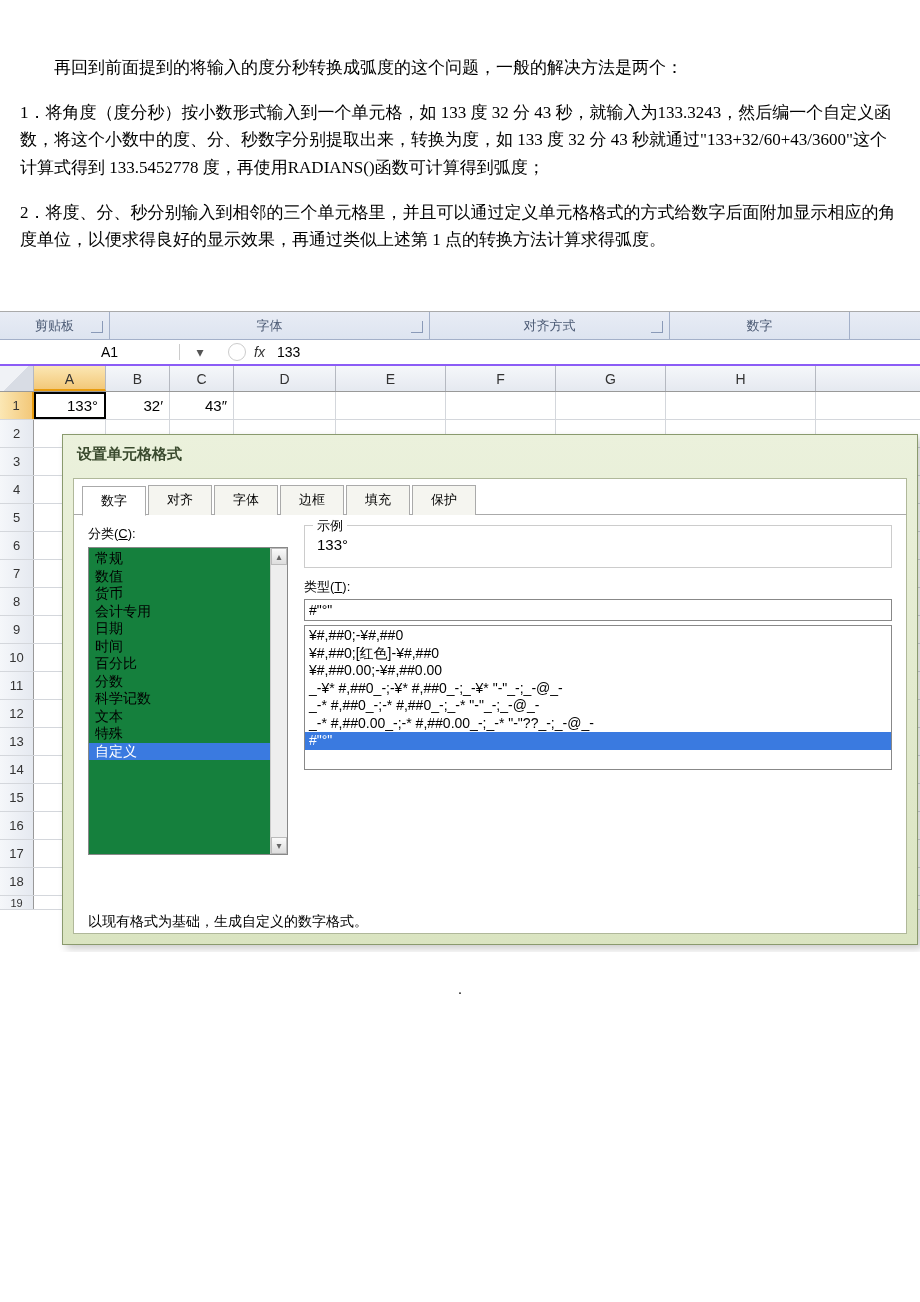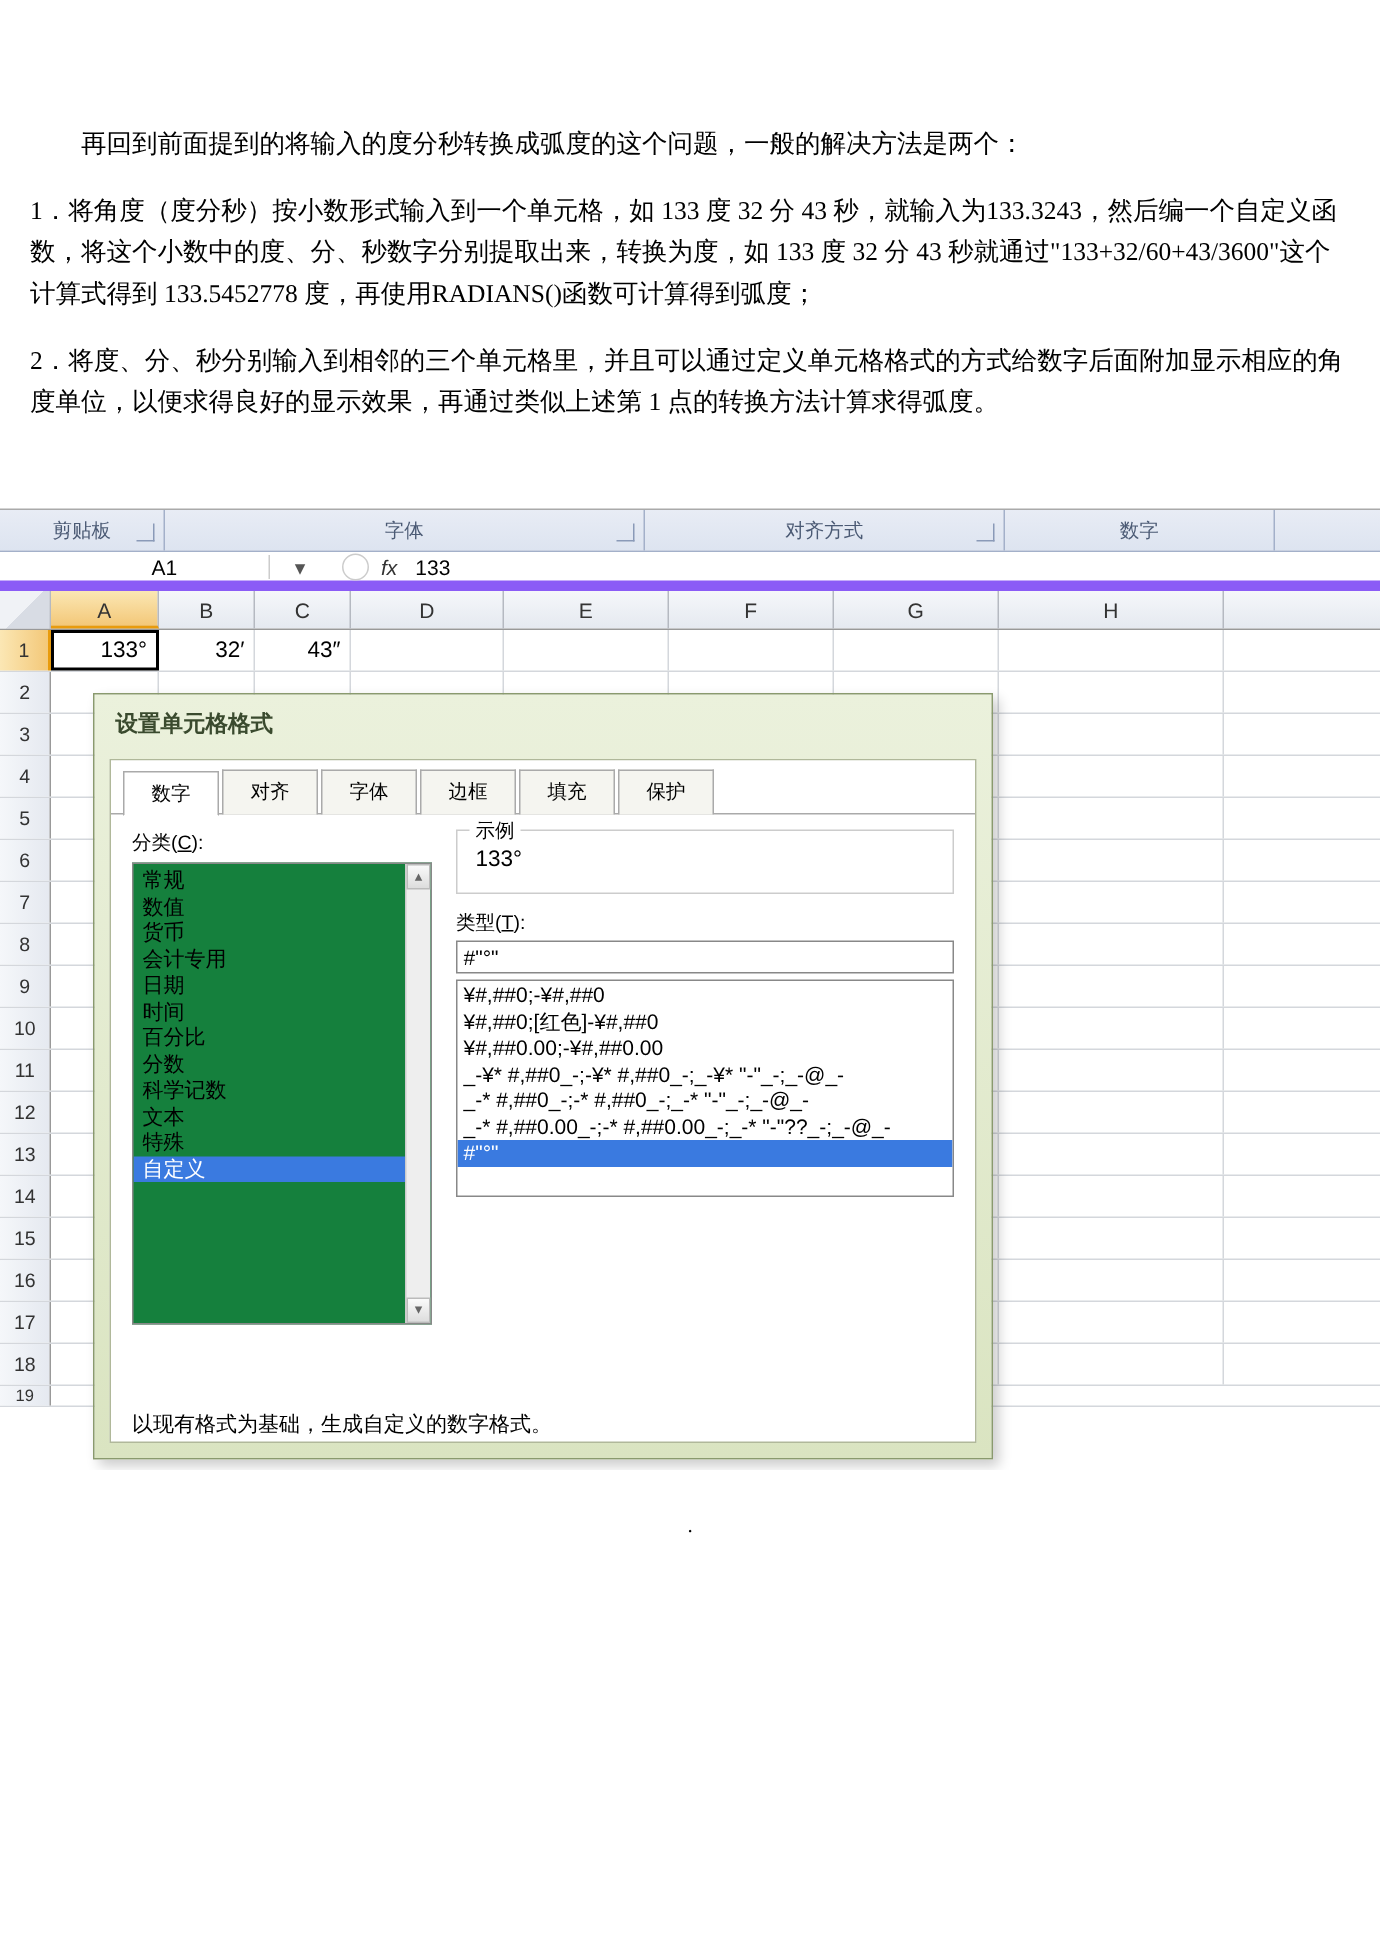--- a/index.html
+++ b/index.html
@@ -1,33 +1,33 @@
 <!DOCTYPE html>
 <html><head>
   <meta charset="utf-8">
   <style>
     * { box-sizing: border-box; margin: 0; padding: 0; }
     body { font-family: SimSun, "宋体", serif; background: #fff; width: 920px; }
-    .doc-text { padding: 82px 20px 40px 20px; font-size: 17px; line-height: 1.6; color: #000; }
+    .doc-text { padding: 54px 20px 40px 20px; font-size: 17px; line-height: 1.6; color: #000; }
     .doc-text p { margin-bottom: 18px; text-indent: 2em; }
     .doc-text p.no-indent { text-indent: 0; }
     
     .excel-area { border-top: 1px solid #aaa; font-family: Arial, SimSun, sans-serif; }
     
     
     .ribbon-groups { display: flex; background: linear-gradient(#e8ecf5, #dde4f0); border-bottom: 1px solid #a3b0c9; height: 28px; font-size: 13px; }
     .ribbon-group { display: flex; align-items: center; justify-content: center; border-right: 1px solid #a3b0c9; position: relative; color: #4b5a74; }
     .ribbon-group.g1 { width: 110px; }
     .ribbon-group.g2 { width: 320px; }
     .ribbon-group.g3 { width: 240px; }
     .ribbon-group.g4 { width: 180px; }
     .launcher { position: absolute; right: 6px; bottom: 6px; width: 12px; height: 12px; border: 1px solid #8a9ab8; border-top: none; border-left: none; }
     
     
-    .formula-row { display: flex; height: 26px; border-bottom: 7px solid #8b5cf6; background: #fff; font-size: 14px; align-items: center; }
+    .formula-row { display: flex; height: 26px; border-bottom: 2px solid #8b5cf6; background: #fff; font-size: 14px; align-items: center; }
     .namebox { width: 180px; border-right: 1px solid #ccc; text-align: center; font-family: Arial; padding-left: 40px; }
     .fx-area { display: flex; align-items: center; }
     .fx-dropdown { width: 40px; text-align: center; color: #555; }
     .fx-circle { width: 18px; height: 18px; border: 1px solid #ccc; border-radius: 50%; margin: 0 8px; }
     .fx-label { font-style: italic; font-family: Arial; color: #333; margin-right: 12px; }
     .fx-value { font-family: Arial; }
     
     
     .col-headers { display: flex; background: linear-gradient(#f5f7fa, #e5e9f0); border-bottom: 1px solid #999; height: 26px; font-size: 14px; }
     .corner { width: 34px; border-right: 1px solid #b5b9c1; background: linear-gradient(135deg, #f0f2f6 50%, #d8dce4 50%); }
@@ -39,21 +39,21 @@
     
     .grid-wrap { position: relative; height: 560px; overflow: hidden; }
     .grid-rows { position: absolute; top: 0; left: 0; right: 0; }
     .grid-row { display: flex; height: 28px; border-bottom: 1px solid #d4d7dc; }
     .rh { width: 34px; background: linear-gradient(to right, #f5f7fa, #e5e9f0); border-right: 1px solid #999; text-align: center; line-height: 28px; font-size: 13px; font-family: Arial; color: #333; }
     .rh.selected { background: linear-gradient(to right, #fbe7b4, #f3c879); border-right: 2px solid #e89b0d; }
     .cell { border-right: 1px solid #d4d7dc; line-height: 28px; text-align: right; padding-right: 6px; font-family: Arial; font-size: 15px; }
     .cell.active { border: 2px solid #000; line-height: 24px; }
     
     
-    .dialog { position: absolute; top: 42px; left: 62px; width: 600px; background: linear-gradient(#ebf1dc, #dae4c1); border: 1px solid #8a9a6e; box-shadow: 4px 4px 8px rgba(0,0,0,0.2); }
+    .dialog { position: absolute; top: 42px; left: 62px; width: 856px; background: linear-gradient(#ebf1dc, #dae4c1); border: 1px solid #8a9a6e; box-shadow: 4px 4px 8px rgba(0,0,0,0.2); }
     .dlg-title { padding: 10px 14px; font-size: 15px; font-weight: bold; color: #3a4a2e; }
     .dlg-body { margin: 4px 10px 10px 10px; background: #fff; border: 1px solid #b0b89a; padding: 0; }
     .dlg-tabs { display: flex; background: #fff; padding: 6px 0 0 8px; font-size: 13px; }
     .dlg-tab { padding: 5px 18px; border: 1px solid #aaa; border-bottom: none; margin-right: 2px; background: #f5f5f0; cursor: pointer; }
     .dlg-tab.active { background: #fff; position: relative; top: 1px; border-bottom: 1px solid #fff; }
     .dlg-tabline { border-top: 1px solid #aaa; margin-top: -1px; }
     .dlg-content { padding: 10px 14px 16px 14px; font-size: 13px; display: flex; gap: 16px; }
     .cat-col { width: 200px; }
     .cat-label { margin-bottom: 4px; }
     .cat-label u, .type-label u { text-decoration: underline; }

